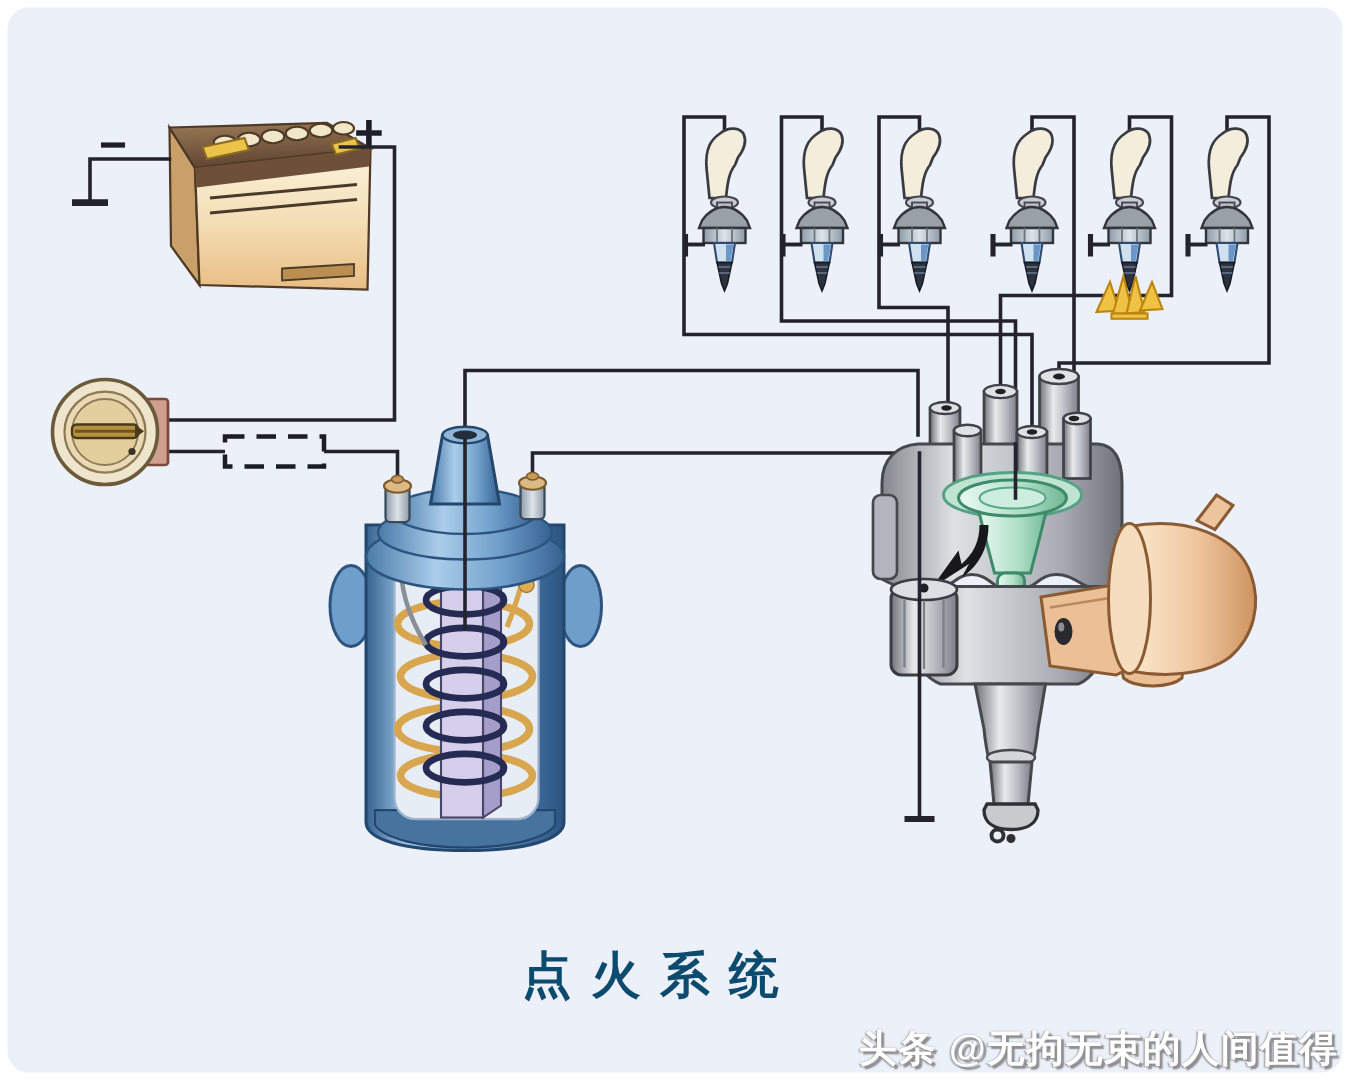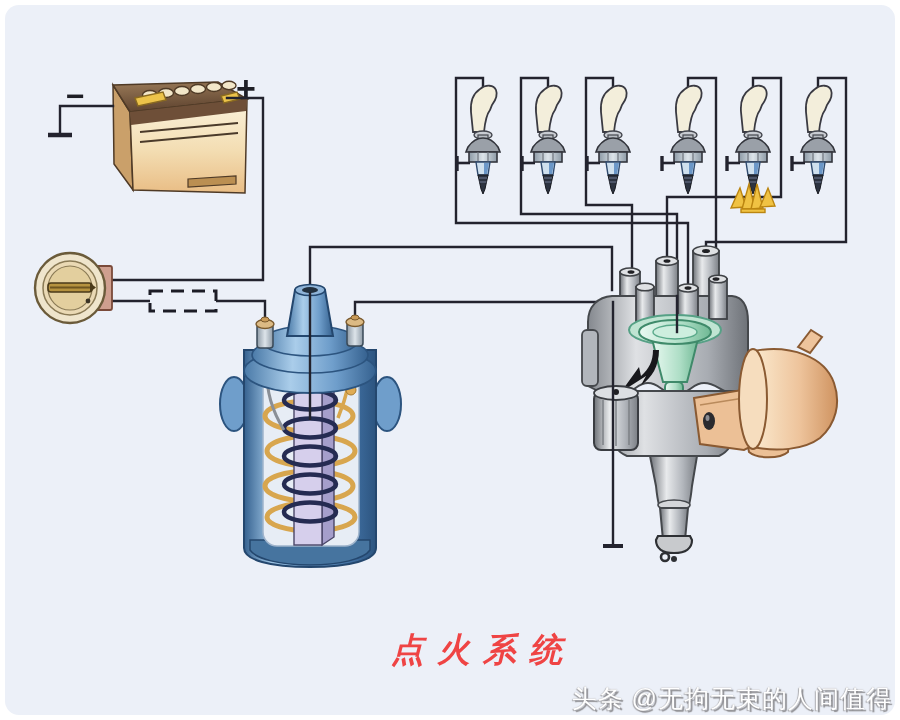--- a/index.html
+++ b/index.html
@@ -1,22 +1,22 @@
 <!DOCTYPE html>
 <html><head>
 <meta charset="utf-8">
 <style>
   html,body{margin:0;padding:0;background:#ffffff;}
   .frame{position:relative;width:900px;height:720px;background:#ffffff;overflow:hidden;
          font-family:"Liberation Sans", sans-serif;}
   .panel{position:absolute;left:5px;top:5px;right:5px;bottom:5px;background:#ecf0f8;border-radius:14px;}
   svg{position:absolute;left:0;top:0;}
-  .diagram-title{position:absolute;left:305px;top:628px;width:270px;text-align:right;
-      font-size:33px;font-weight:bold;color:#ef4444;letter-spacing:13px;white-space:nowrap;font-style:italic;}
-  .watermark{position:absolute;right:8px;top:682px;font-size:25px;font-weight:normal;color:#ffffff;
+  .diagram-title{position:absolute;left:305px;top:628px;width:270px;text-align:center;
+      font-size:33px;font-weight:bold;color:#0c4a6e;letter-spacing:13px;white-space:nowrap;}
+  .watermark{position:absolute;right:8px;top:682px;font-size:25px;font-weight:bold;color:#ffffff;
       text-shadow:2px 2px 1px #8f8f93, -1px 1px 1px #aaaaae, 0 0 1px #9a9a9e;white-space:nowrap;letter-spacing:1px;}
 </style>
 </head>
 <body>
 
 <div class="frame">
   <div class="panel"></div>
 
   <svg width="900" height="720" viewBox="0 0 900 720">
     <defs>

